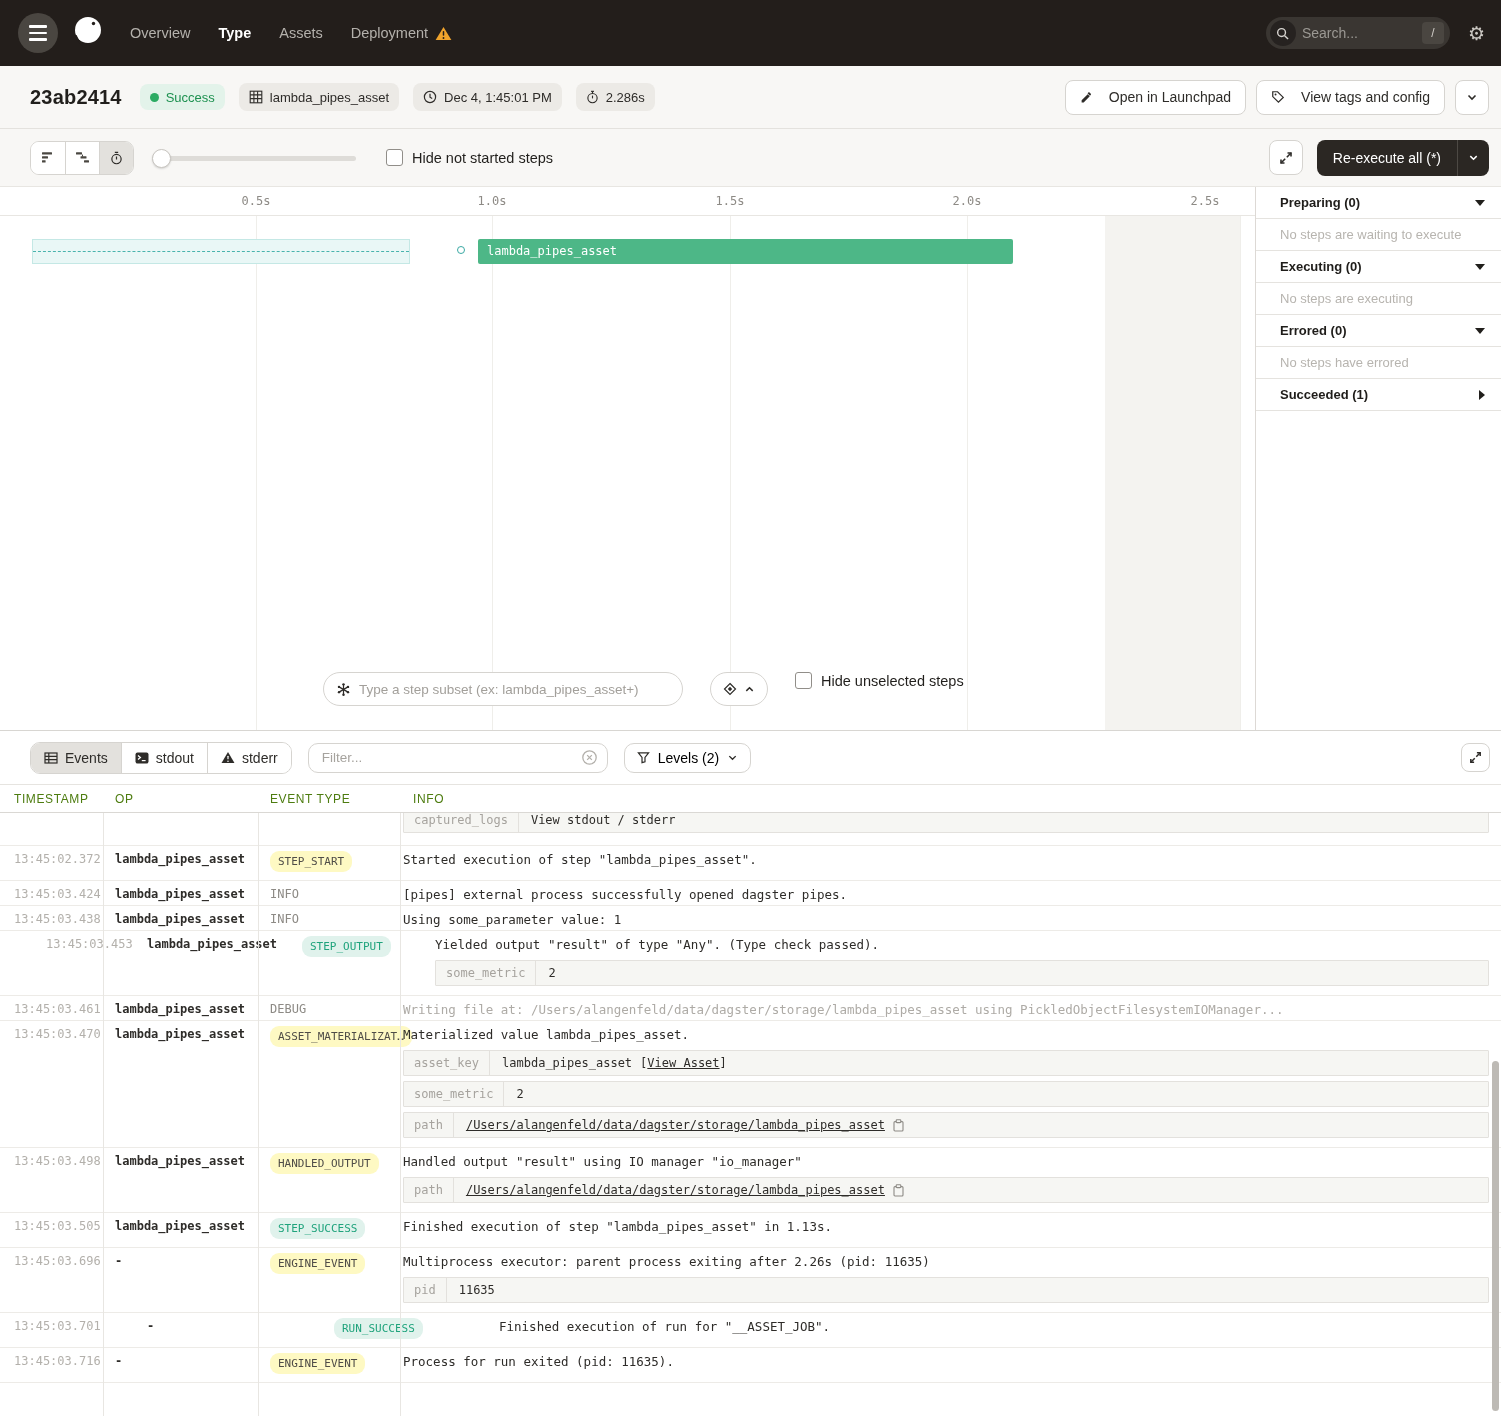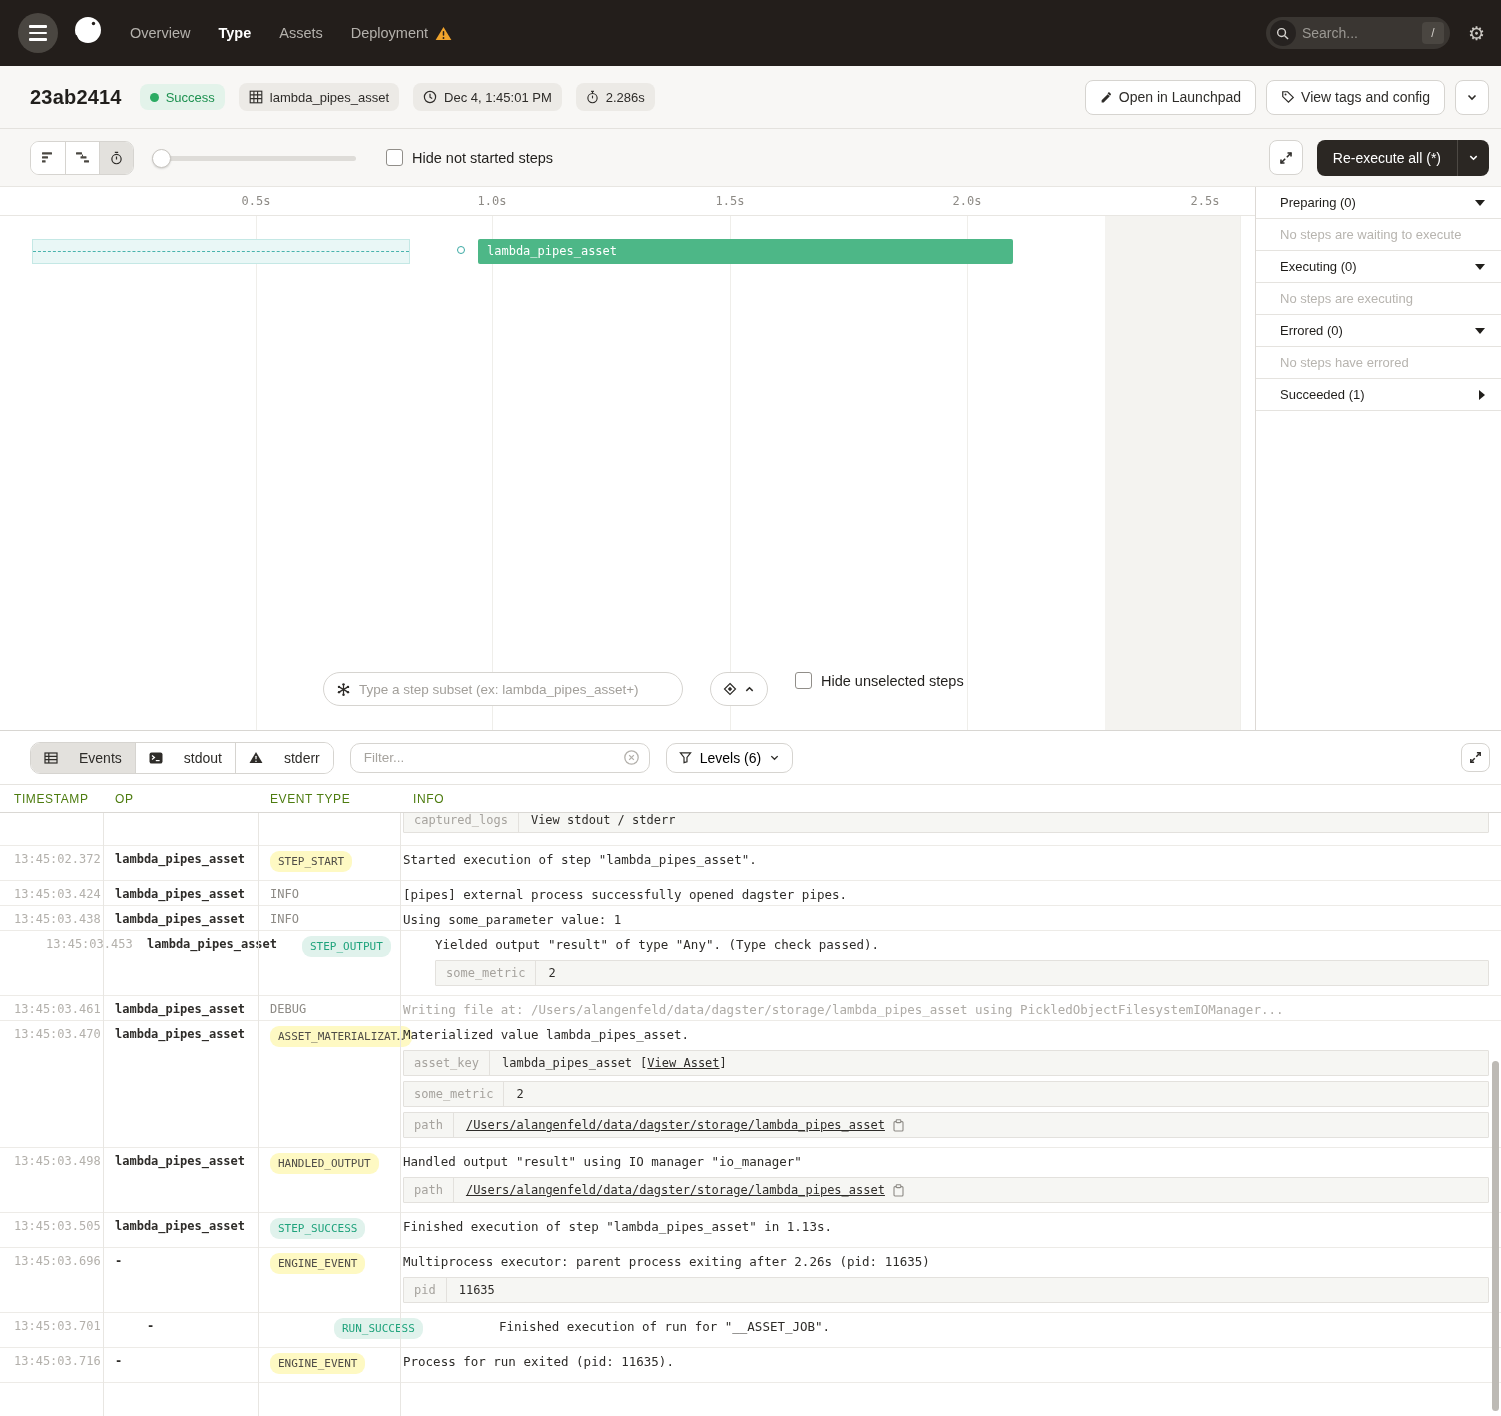--- a/index.html
+++ b/index.html
@@ -30,21 +30,21 @@
   
   .run-header { height:63px; background:#f8f7f5; border-bottom:1px solid #e4e2de; display:flex; align-items:center; padding:0 12px 0 30px; }
   .run-id { font-size:20px; font-weight:bold; color:#211f1c; letter-spacing:0.2px; }
   .chip { height:28px; border-radius:8px; background:#eceae6; display:flex; align-items:center; gap:7px;
     padding:0 10px; font-size:13px; color:#2e2c29; }
   .status-chip { background:#e3f3ea; color:#1d9150; height:26px; }
   .status-dot { width:9px; height:9px; border-radius:50%; background:#2cab63; }
   .hdr-chips { display:flex; align-items:center; gap:14px; margin-left:18px; }
   .hdr-right { margin-left:auto; display:flex; align-items:center; gap:10px; }
   .btn { height:35px; background:#fff; border:1px solid #d6d4d0; border-radius:8px; display:flex; align-items:center;
-    gap:6px; padding:0 14px; font-size:14px; color:#2e2c29; cursor:pointer; white-space:nowrap; }
+    gap:16px; padding:0 14px; font-size:14px; color:#2e2c29; cursor:pointer; white-space:nowrap; }
   .btn-square { width:34px; padding:0; justify-content:center; }
 
   
   .gantt-toolbar { height:57px; background:#f8f7f5; display:flex; align-items:center; padding:0 12px 0 30px; }
   .seg { display:flex; border:1px solid #d6d4d0; border-radius:9px; overflow:hidden; background:#fff; }
   .seg button { width:34px; height:32px; background:#fff; border:none; border-left:1px solid #d6d4d0;
     display:flex; align-items:center; justify-content:center; cursor:pointer; }
   .seg button:first-child { border-left:none; }
   .seg button.active { background:#e3e1dd; }
   .slider { margin-left:18px; width:204px; height:32px; position:relative; cursor:pointer; }
@@ -77,32 +77,32 @@
     display:flex; align-items:center; padding:0 12px; gap:8px; }
   .step-input input { flex:1; min-width:0; border:none; outline:none; font-size:13.5px; color:#2e2c29; background:transparent; }
   .step-input input::placeholder { color:#a29f9a; }
   .pill-btn { height:34px; border:1px solid #d6d4d0; border-radius:17px; background:#fff; display:flex;
     align-items:center; gap:7px; padding:0 12px; cursor:pointer; }
 
   
   .sidebar { width:246px; border-left:1px solid #ddd9d5; background:#fff; }
   .sb-header { height:32px; display:flex; align-items:center; padding:0 16px 0 24px; border-bottom:1px solid #e5e3df;
     cursor:pointer; }
-  .sb-header .t { font-size:13px; font-weight:normal; color:#1f1d1a; }
+  .sb-header .t { font-size:13px; font-weight:bold; color:#1f1d1a; }
   .sb-header .arrow { margin-left:auto; }
   .tri-down { width:0; height:0; border-left:5px solid transparent; border-right:5px solid transparent; border-top:6px solid #211f1c; }
   .tri-right { width:0; height:0; border-top:5px solid transparent; border-bottom:5px solid transparent; border-left:6px solid #211f1c; }
   .sb-body { height:32px; display:flex; align-items:center; padding:0 16px 0 24px; border-bottom:1px solid #e5e3df;
     font-size:13px; color:#b7b4af; }
 
   
   .events { position:relative; height:686px; border-top:1px solid #d8d6d2; background:#fff; }
   .ev-toolbar { height:53px; display:flex; align-items:center; padding:0 11px 0 30px; }
   .tabs { display:flex; border:1px solid #d6d4d0; border-radius:10px; overflow:hidden; }
-  .tab { height:30px; display:flex; align-items:center; gap:21px; padding:0 13px; font-size:14px; color:#2e2c29;
+  .tab { height:30px; display:flex; align-items:center; gap:7px; padding:0 13px; font-size:14px; color:#2e2c29;
     background:#fff; border-left:1px solid #d6d4d0; cursor:pointer; white-space:nowrap; }
   .tab:first-child { border-left:none; }
   .tab.active { background:#e3e1dd; }
   .filter-box { margin-left:16px; width:300px; height:30px; border:1px solid #d6d4d0; border-radius:10px;
     display:flex; align-items:center; padding:0 9px 0 13px; }
   .filter-box input { flex:1; min-width:0; border:none; outline:none; font-size:13.5px; background:transparent; color:#2e2c29; }
   .filter-box input::placeholder { color:#a6a39e; }
   .levels-btn { margin-left:16px; height:30px; border:1px solid #d6d4d0; border-radius:10px; background:#fff;
     display:flex; align-items:center; gap:8px; padding:0 12px; font-size:14px; cursor:pointer; }
   .ev-expand { margin-left:auto; width:29px; height:29px; border:1px solid #d6d4d0; border-radius:8px; background:#fff;
@@ -408,21 +408,21 @@
         <input placeholder="Filter..." style="">
         <svg width="17" height="17" viewBox="0 0 16 16" fill="none" stroke="#b3b0ab" stroke-width="1.2">
           <circle cx="8" cy="8" r="6.3"></circle>
             <path d="M5.8 5.8l4.4 4.4M10.2 5.8l-4.4 4.4"></path>
           </svg>
       </div>
       <button class="levels-btn">
         <svg width="13" height="13" viewBox="0 0 14 14" fill="none" stroke="#2e2c29" stroke-width="1.3">
           <path d="M1.5 2h11L8.6 7v4.6l-3.2 1V7L1.5 2z"></path>
           </svg>
-        <span>Levels (6)</span>
+        <span>Levels (2)</span>
         <svg width="11" height="11" viewBox="0 0 12 12" fill="none" stroke="#2e2c29" stroke-width="1.5">
           <path d="M2.5 4.5L6 8l3.5-3.5"></path>
           </svg>
       </button>
       <button class="ev-expand">
         <svg width="15" height="15" viewBox="0 0 16 16" fill="none" stroke="#2e2c29" stroke-width="1.6">
           <path d="M9.5 3H13v3.5"></path>
             <path d="M13 3L8.8 7.2"></path>
             <path d="M6.5 13H3V9.5"></path>
             <path d="M3 13l4.2-4.2"></path>

